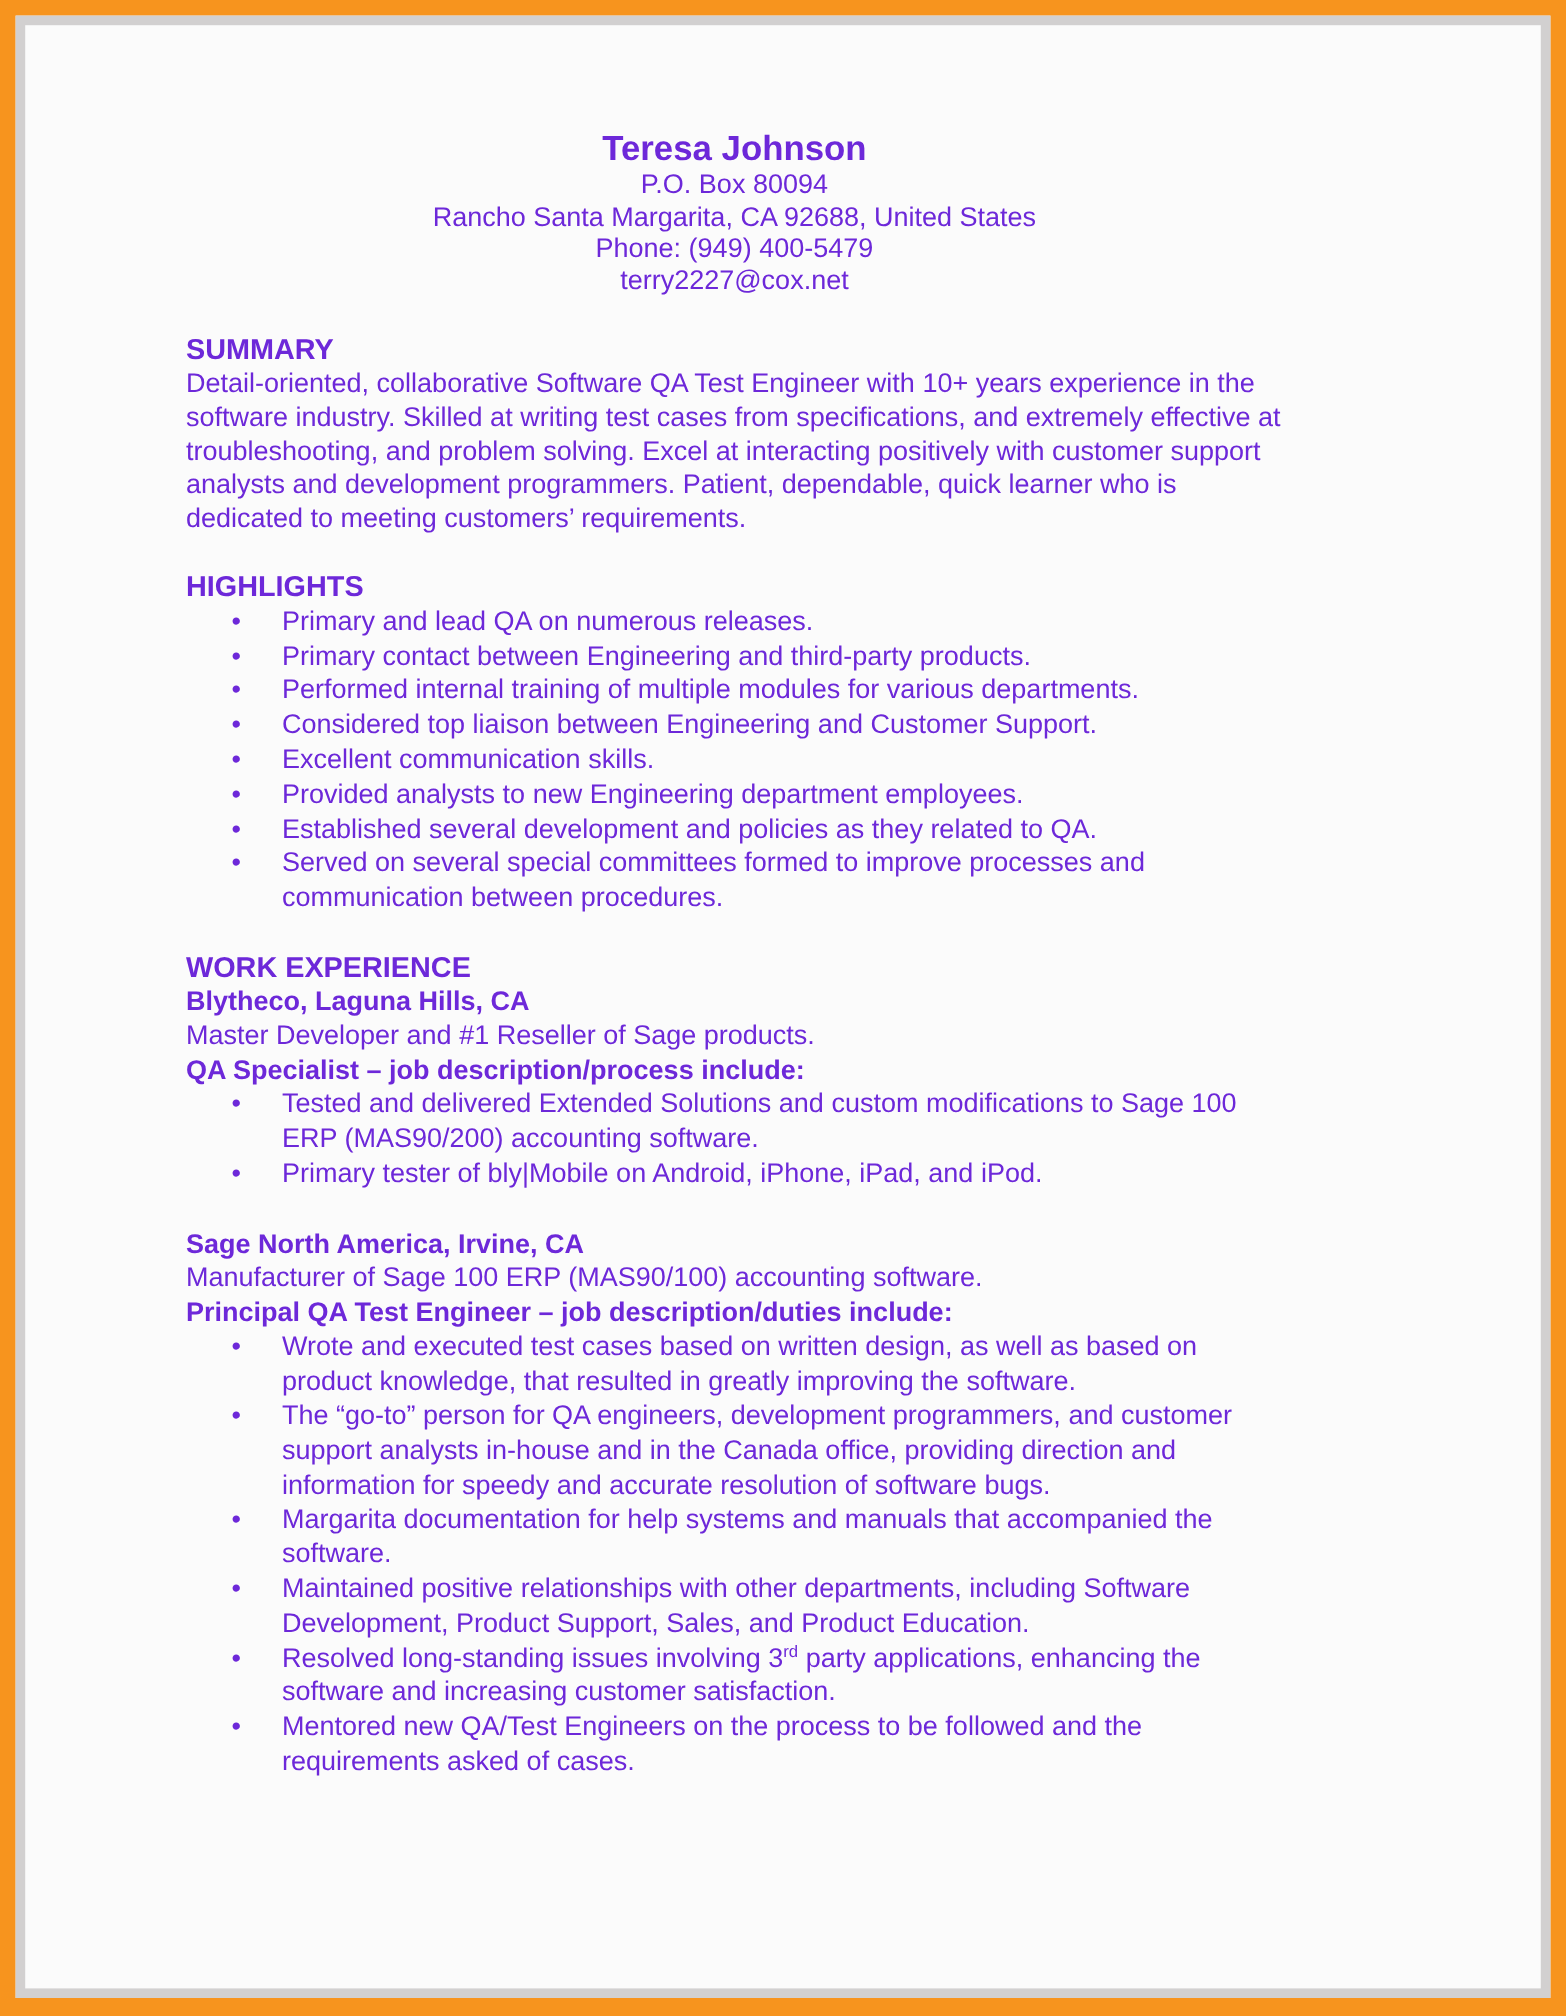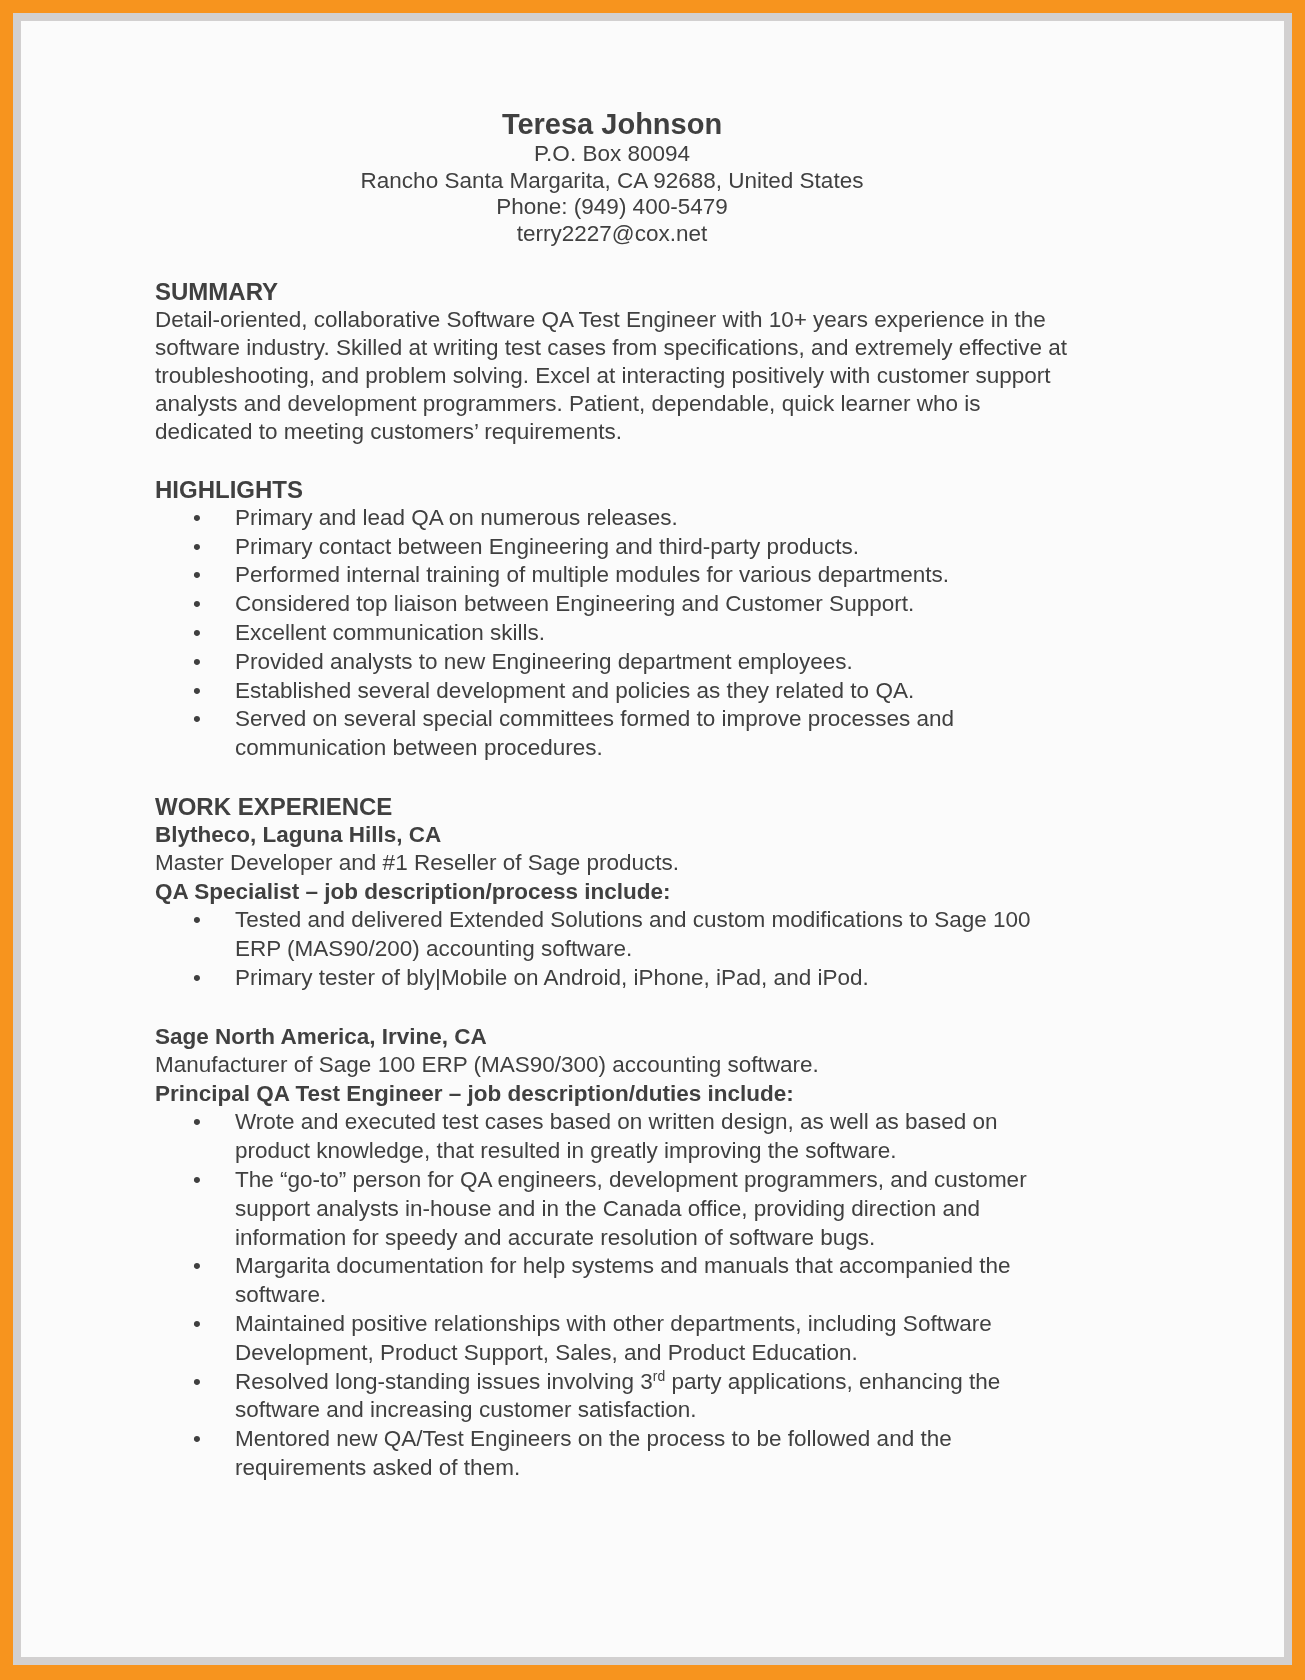--- a/index.html
+++ b/index.html
@@ -12,21 +12,21 @@
   }
   .paper {
     position: absolute;
     left: 13px;
     top: 13px;
     right: 13px;
     bottom: 15px;
     background: #fbfbfb;
     border: 8px solid #d2d0d0;
     box-sizing: border-box;
-    color: #404040;
+    color: #6d28d9;
     overflow: hidden;
   }
   .content {
     padding: 86px 0 0 134px;
     width: 914px;
     font-size: 22.5px;
     line-height: 28px;
   }
   .resume-header { text-align: center; margin-bottom: 30px; }
   .person-name {
@@ -108,27 +108,27 @@
         <div class="job-desc">Master Developer and #1 Reseller of Sage products.</div>
         <div class="job-title">QA Specialist – job description/process include:</div>
         <ul class="bullet-list">
             <li>Tested and delivered Extended Solutions and custom modifications to Sage 100 ERP (MAS90/200) accounting software.</li>
             <li>Primary tester of bly|Mobile on Android, iPhone, iPad, and iPod.</li>
           </ul>
       </div>
 
       <div class="job second">
         <div class="job-company">Sage North America, Irvine, CA</div>
-        <div class="job-desc">Manufacturer of Sage 100 ERP (MAS90/300) accounting software.</div>
+        <div class="job-desc">Manufacturer of Sage 100 ERP (MAS90/100) accounting software.</div>
         <div class="job-title">Principal QA Test Engineer – job description/duties include:</div>
         <ul class="bullet-list">
             <li>Wrote and executed test cases based on written design, as well as based on product knowledge, that resulted in greatly improving the software.</li>
             <li>The “go-to” person for QA engineers, development programmers, and customer support analysts in-house and in the Canada office, providing direction and information for speedy and accurate resolution of software bugs.</li>
             <li>Margarita documentation for help systems and manuals that accompanied the software.</li>
             <li>Maintained positive relationships with other departments, including Software Development, Product Support, Sales, and Product Education.</li>
             <li><span>Resolved long-standing issues involving 3</span><sup>rd</sup><span> party applications, enhancing the software and increasing customer satisfaction.</span></li>
-            <li>Mentored new QA/Test Engineers on the process to be followed and the requirements asked of them.</li>
+            <li>Mentored new QA/Test Engineers on the process to be followed and the requirements asked of cases.</li>
           </ul>
       </div>
     </section>
 
   </div>
 </div>
 
 </body></html>

